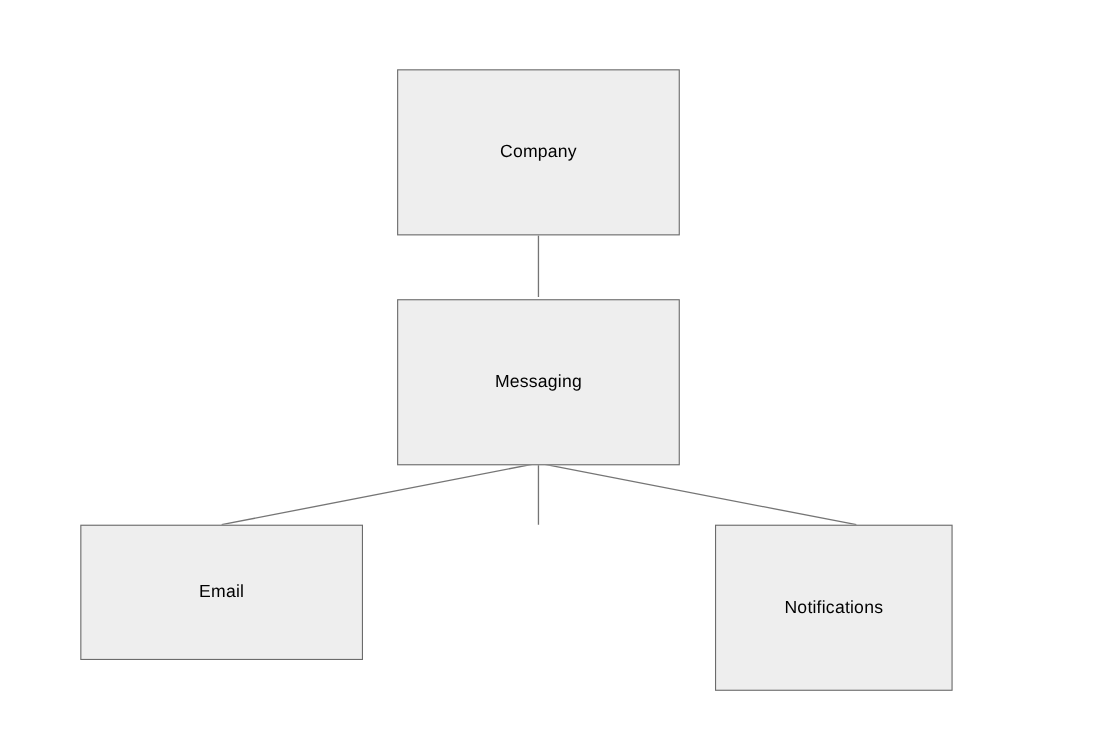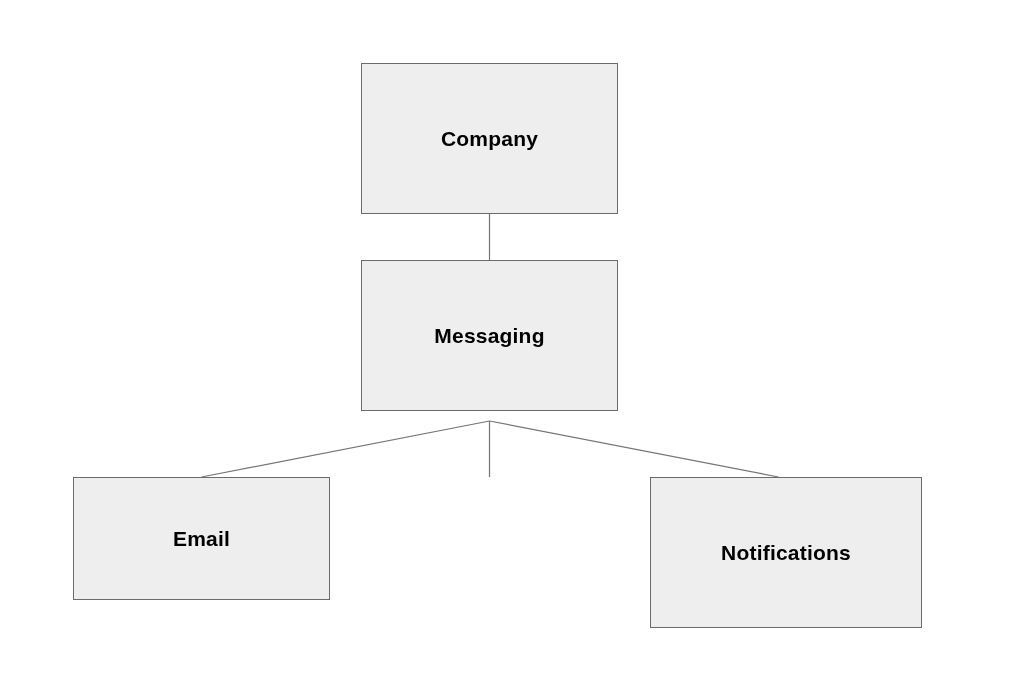--- a/index.html
+++ b/index.html
@@ -26,31 +26,31 @@
   .node {
     position: absolute;
     box-sizing: border-box;
     background: #eeeeee;
     border: 1.4px solid #6b6b6b;
     display: flex;
     align-items: center;
     justify-content: center;
   }
   .node-label {
-    font-size: 21px;
-    font-weight: bold;
+    font-size: 16px;
+    font-weight: normal;
     color: #000000;
     letter-spacing: 0.2px;
     white-space: nowrap;
   }
   .node-company       { left: 361px; top:  63px; width: 257px; height: 151px; }
-  .node-messaging     { left: 361px; top: 260px; width: 257px; height: 151px; }
+  .node-messaging     { left: 361px; top: 272px; width: 257px; height: 151px; }
   .node-email         { left:  73px; top: 477px; width: 257px; height: 123px; }
   .node-dm            { left: 361px; top: 477px; width: 257px; height: 151px; }
-  .node-notifications { left: 650px; top: 477px; width: 272px; height: 151px; }
+  .node-notifications { left: 650px; top: 477px; width: 216px; height: 151px; }
 </style>
 </head>
 <body>
 
 <div class="canvas">
 
   <svg class="edges" viewBox="0 0 1012 676" xmlns="http://www.w3.org/2000/svg">
 
     <line x1="489.5" y1="214" x2="489.5" y2="270" stroke="#757575" stroke-width="1.2"></line>
 

